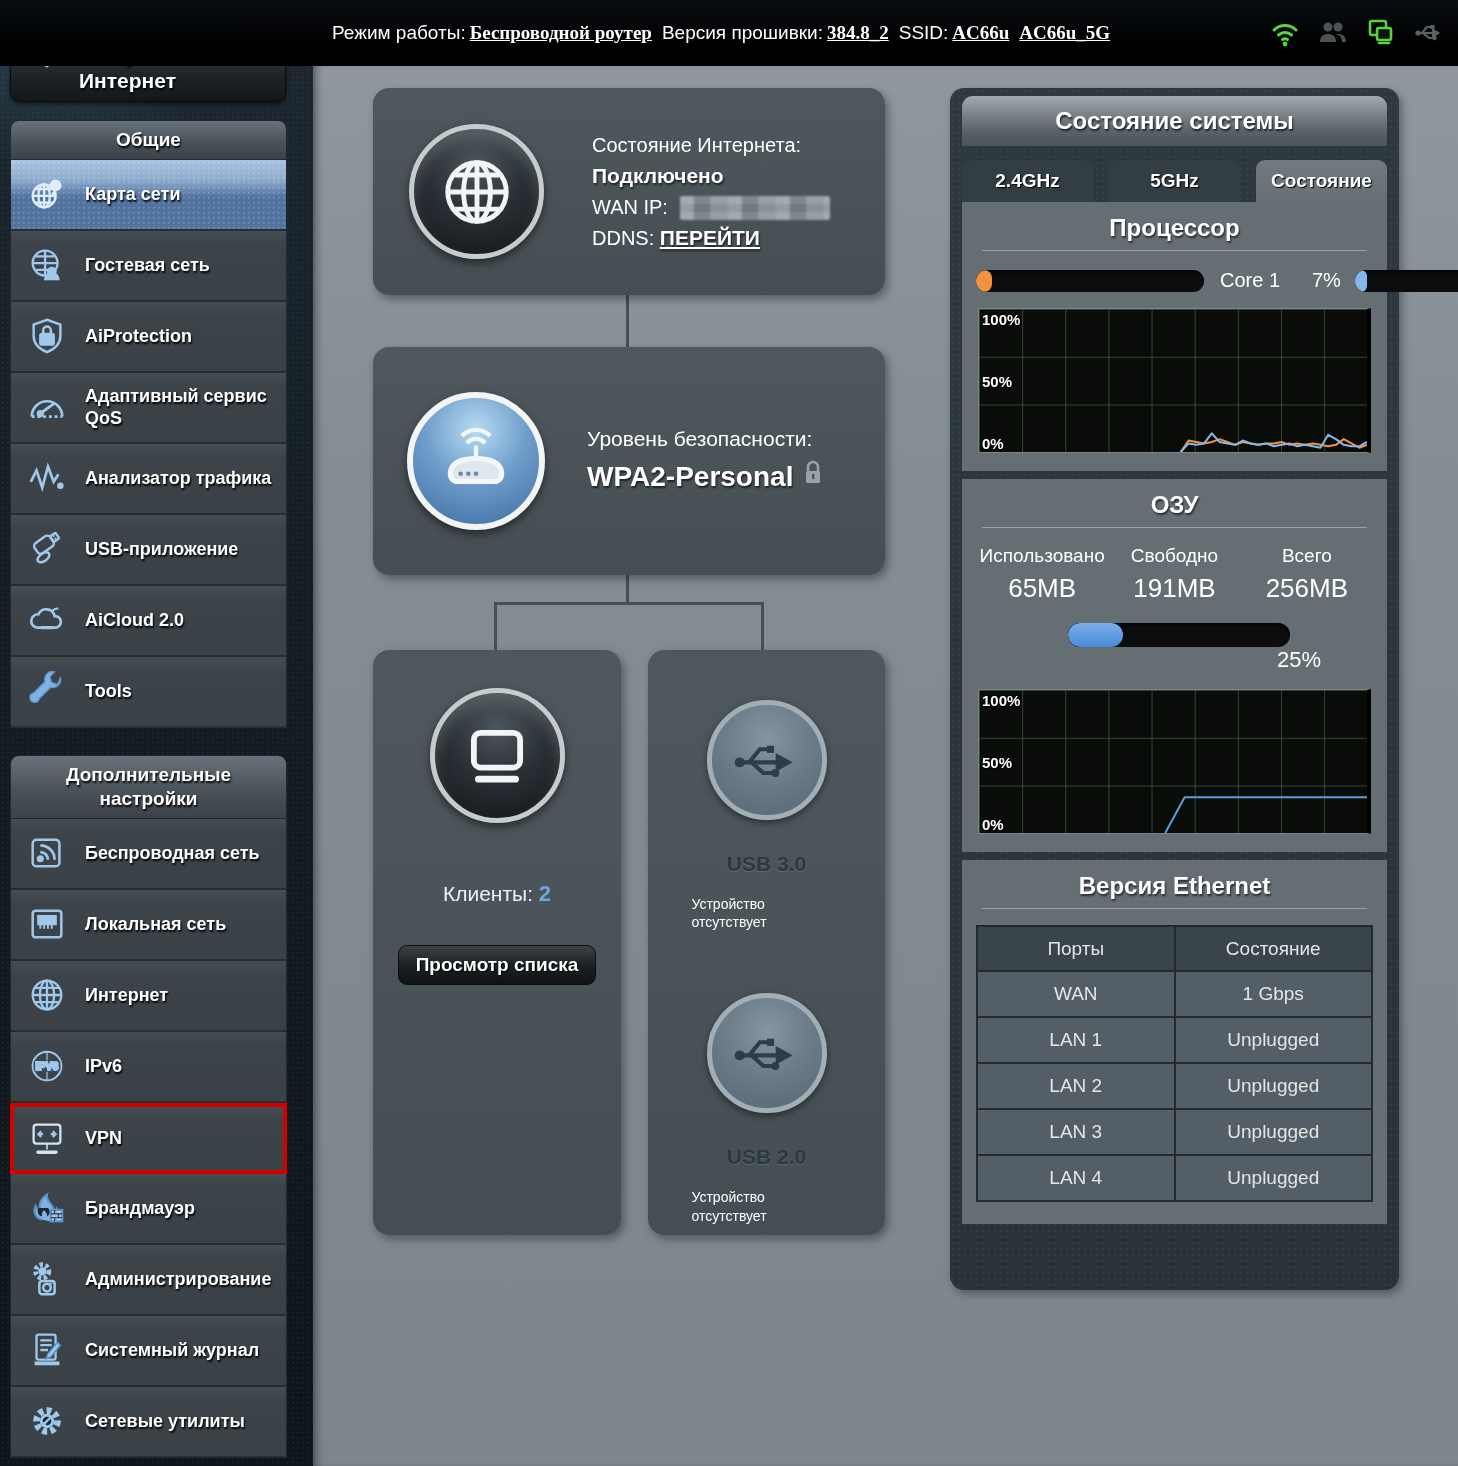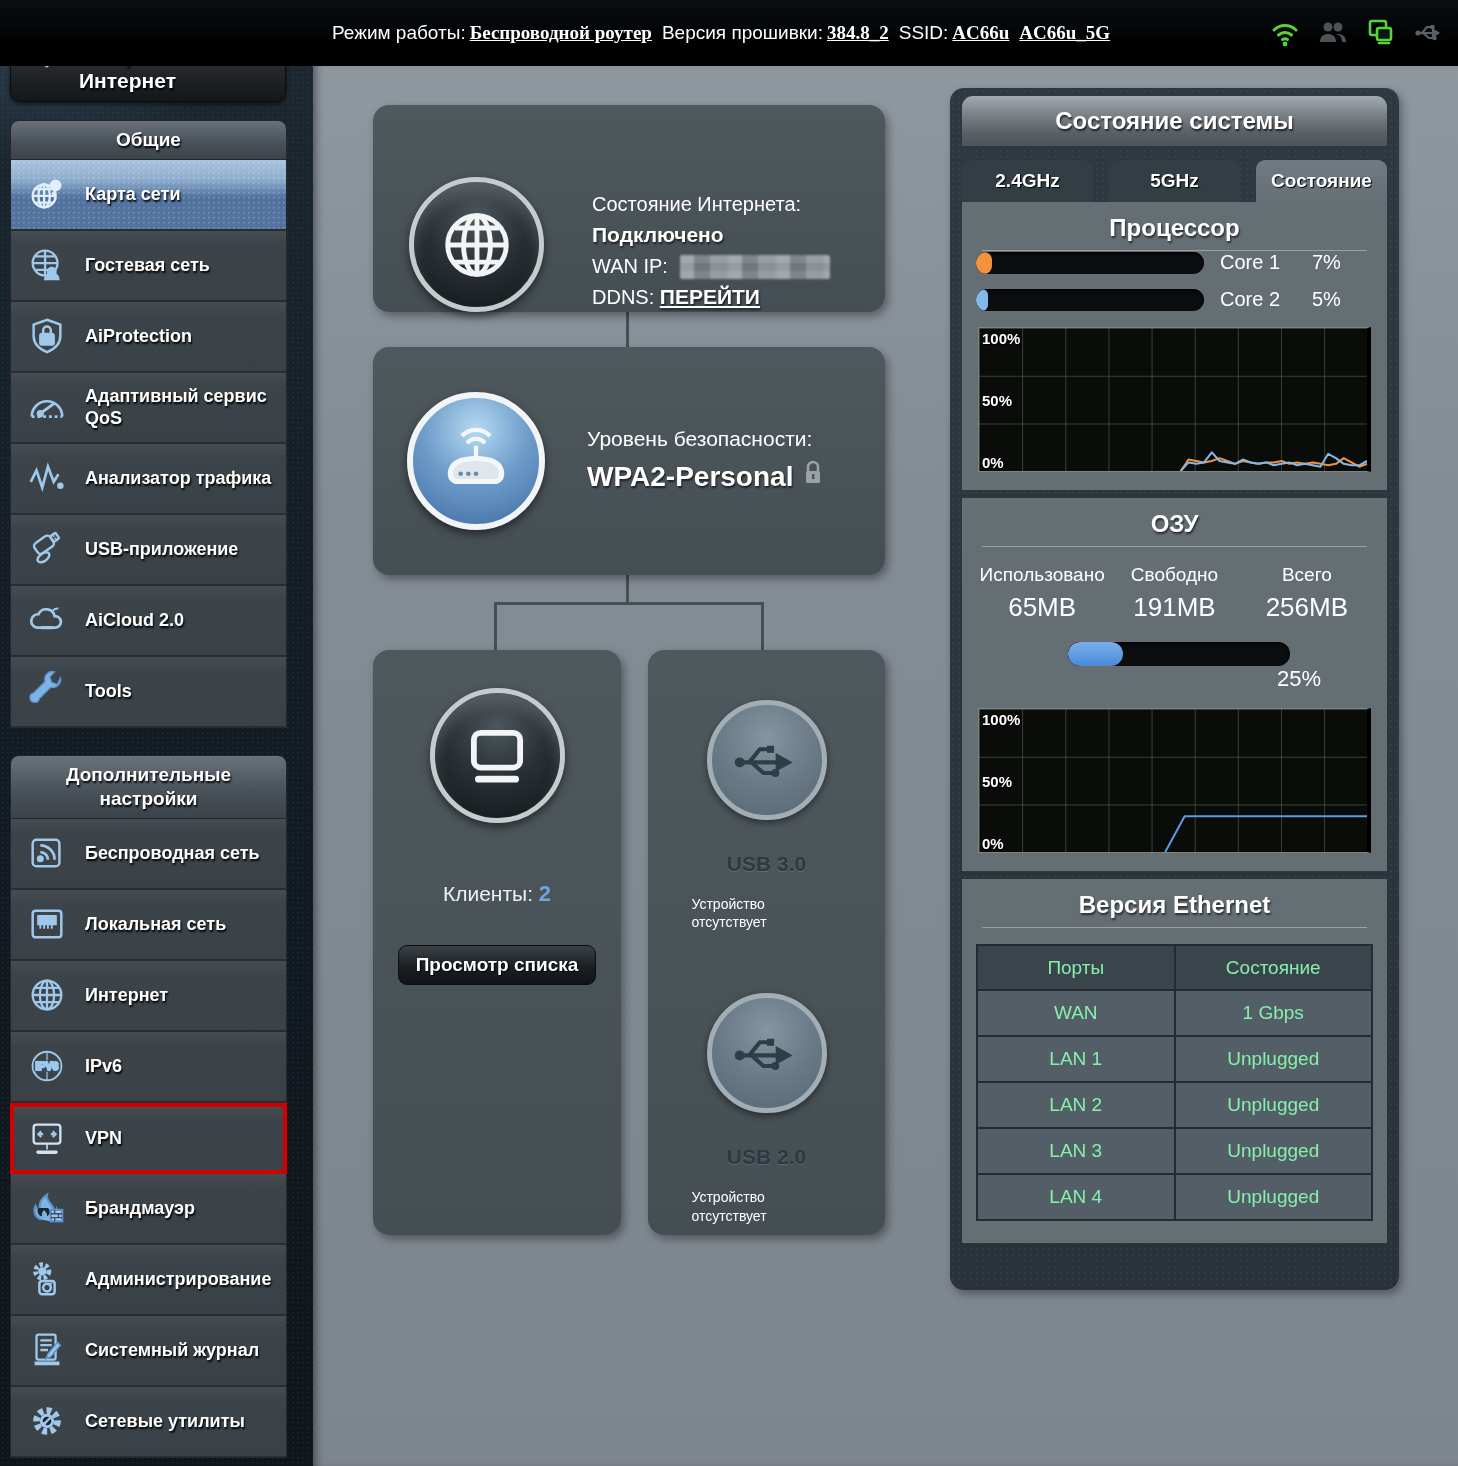--- a/index.html
+++ b/index.html
@@ -127,21 +127,21 @@
   }
   .circle-usb {
     width:120px; height:120px;
     border:5px solid #a2aeb5;
     background:radial-gradient(circle at 50% 30%, #8496a1 0%, #67playing7a86 50%, #5a6a76 100%);
     background:radial-gradient(circle at 50% 30%, #8496a1 0%, #6a7a86 50%, #566673 100%);
     box-shadow:0 3px 7px rgba(0,0,0,0.45);
   }
 
   
-  .internet-card { left:60px; top:39px; width:512px; height:207px; display:flex; align-items:flex-end; }
+  .internet-card { left:60px; top:22px; width:512px; height:207px; display:flex; align-items:center; }
   .internet-card .txt { margin-left:48px; font-size:20px; line-height:1.5; }
   .bold-val { font-weight:bold; font-size:21px; text-shadow:1px 2px 2px rgba(0,0,0,0.6); }
   .wan-blur {
     display:inline-block; width:150px; height:24px; vertical-align:middle; margin-left:6px;
     background:
       repeating-linear-gradient(90deg, rgba(220,224,228,0.55) 0 14px, rgba(170,176,182,0.45) 14px 30px, rgba(200,205,210,0.55) 30px 48px),
       repeating-linear-gradient(0deg, rgba(255,255,255,0.12) 0 8px, rgba(0,0,0,0.10) 8px 16px);
     filter:blur(1px); border-radius:2px;
   }
   .ddns-link { font-weight:bold; text-decoration:underline; font-size:21px; cursor:pointer; text-shadow:1px 2px 2px rgba(0,0,0,0.6); }
@@ -203,21 +203,21 @@
     padding:12px 14px 18px 14px;
   }
   .section-cpu { border-radius:0; }
   .section-gap { height:8px; }
   .section-title {
     text-align:center; font-weight:bold; font-size:24px;
     padding-bottom:8px; text-shadow:1px 2px 2px rgba(0,0,0,0.6);
     border-bottom:1px solid #9aa1a5;
     margin:0 6px;
   }
-  .core-rows { display:flex; flex-direction:column; gap:14px; }
+  .core-rows { margin-top:18px; display:flex; flex-direction:row; gap:14px; }
   .core-row { display:flex; align-items:center; }
   .meter {
     width:228px; height:22px; border-radius:11px; background:#0b0d0f;
     overflow:hidden; box-shadow:inset 0 2px 3px rgba(0,0,0,0.8);
   }
   .meter-fill { height:100%; border-radius:11px; min-width:12px; }
   .core-label { margin-left:16px; width:78px; font-size:20px; }
   .core-value { margin-left:14px; font-size:20px; }
   .graph-wrap { position:relative; margin:16px 2px 0 2px; height:145px;
     background-color:#0a0c0a;
@@ -235,21 +235,21 @@
   .ram-col { flex:1; text-align:center; font-size:19px; line-height:1.45; }
   .ram-col .ram-val { font-size:26px; }
   .ram-bar-row { display:flex; align-items:center; margin-top:16px;flex-direction:column; }
   .ram-meter { width:222px; height:24px; margin-left:8px; border-radius:12px; background:#0b0d0f; overflow:hidden; box-shadow:inset 0 2px 3px rgba(0,0,0,0.8); }
   .ram-fill { height:100%; border-radius:12px; background:linear-gradient(180deg,#7ab0ea,#4a8ad8); }
   .ram-pct { margin-left:auto; margin-right:52px; font-size:22px; }
 
   .ports-table { width:100%; margin-top:16px; border-collapse:collapse; }
   .ports-table th, .ports-table td {
     border:2px solid #232b30; text-align:center;
-    font-size:19px; color:#86efac; font-weight:400;
+    font-size:19px; color:#e5e5e5; font-weight:400;
   }
   .ports-table th { background:#39444b; height:45px; }
   .ports-table td { background:#535e66; height:46px; }
   .section-ports { padding-bottom:22px; }
 
   .icon-svg { display:block; }
 </style>
 </head>
 <body>
 

